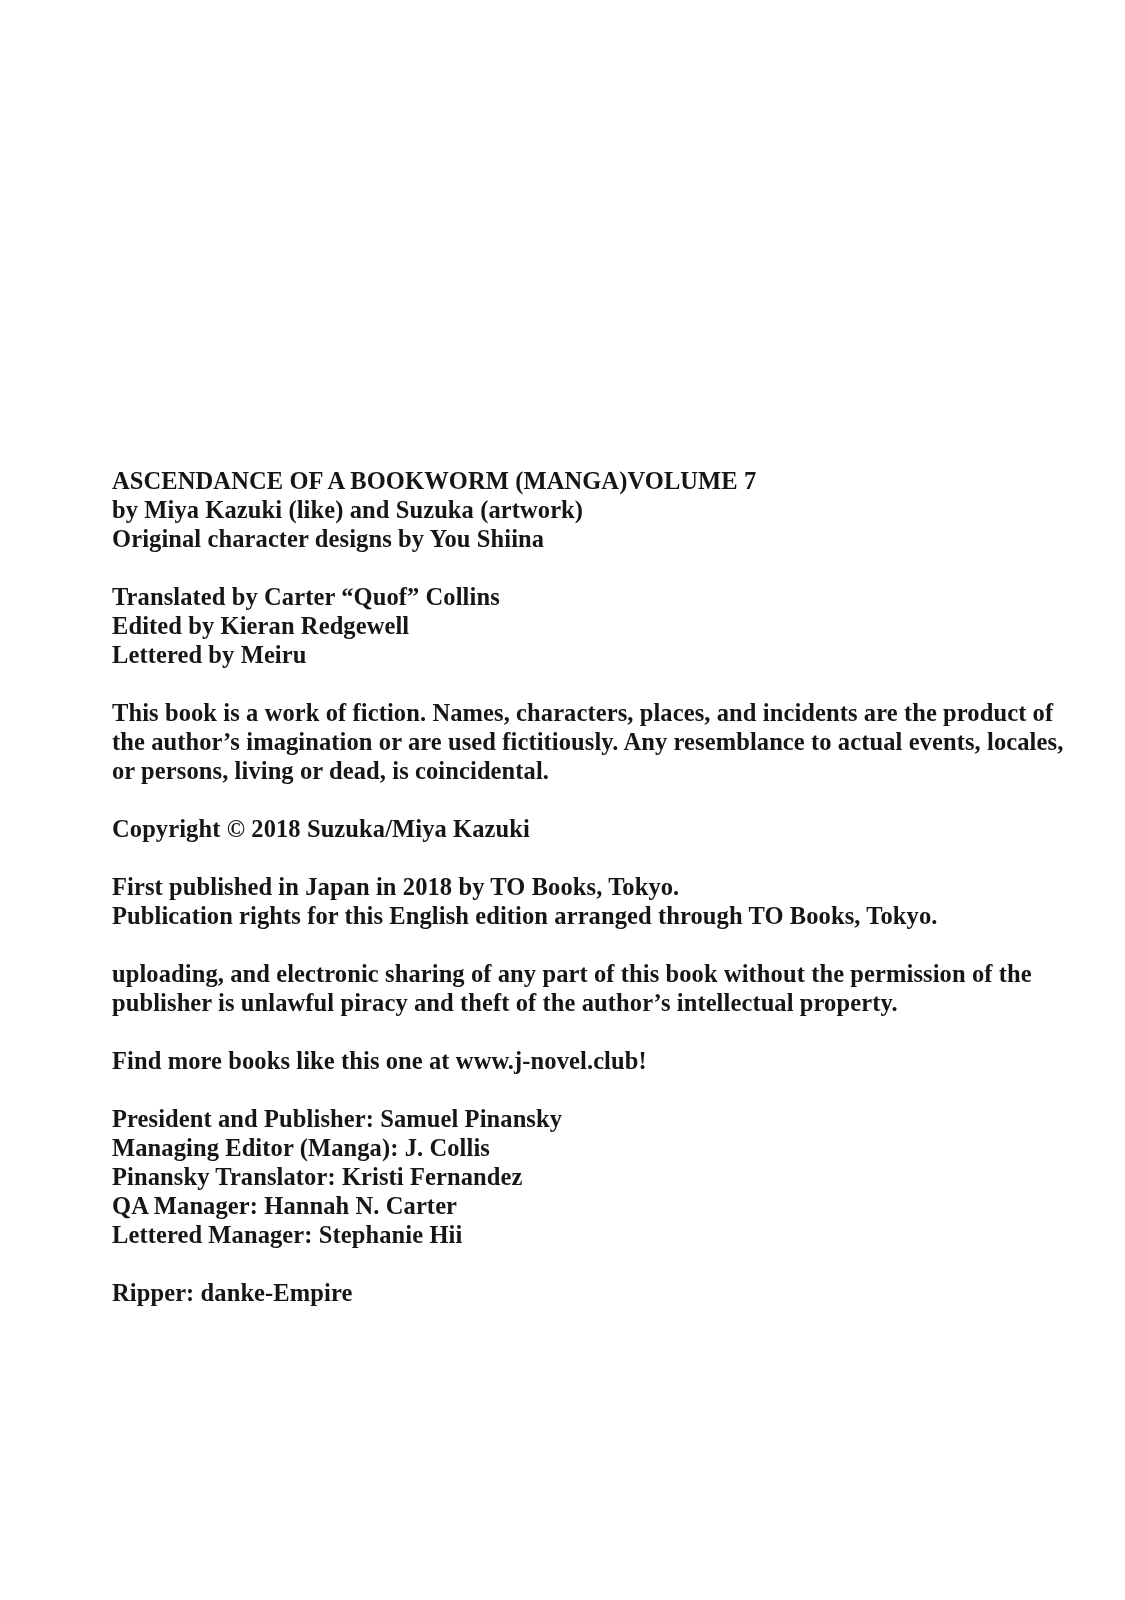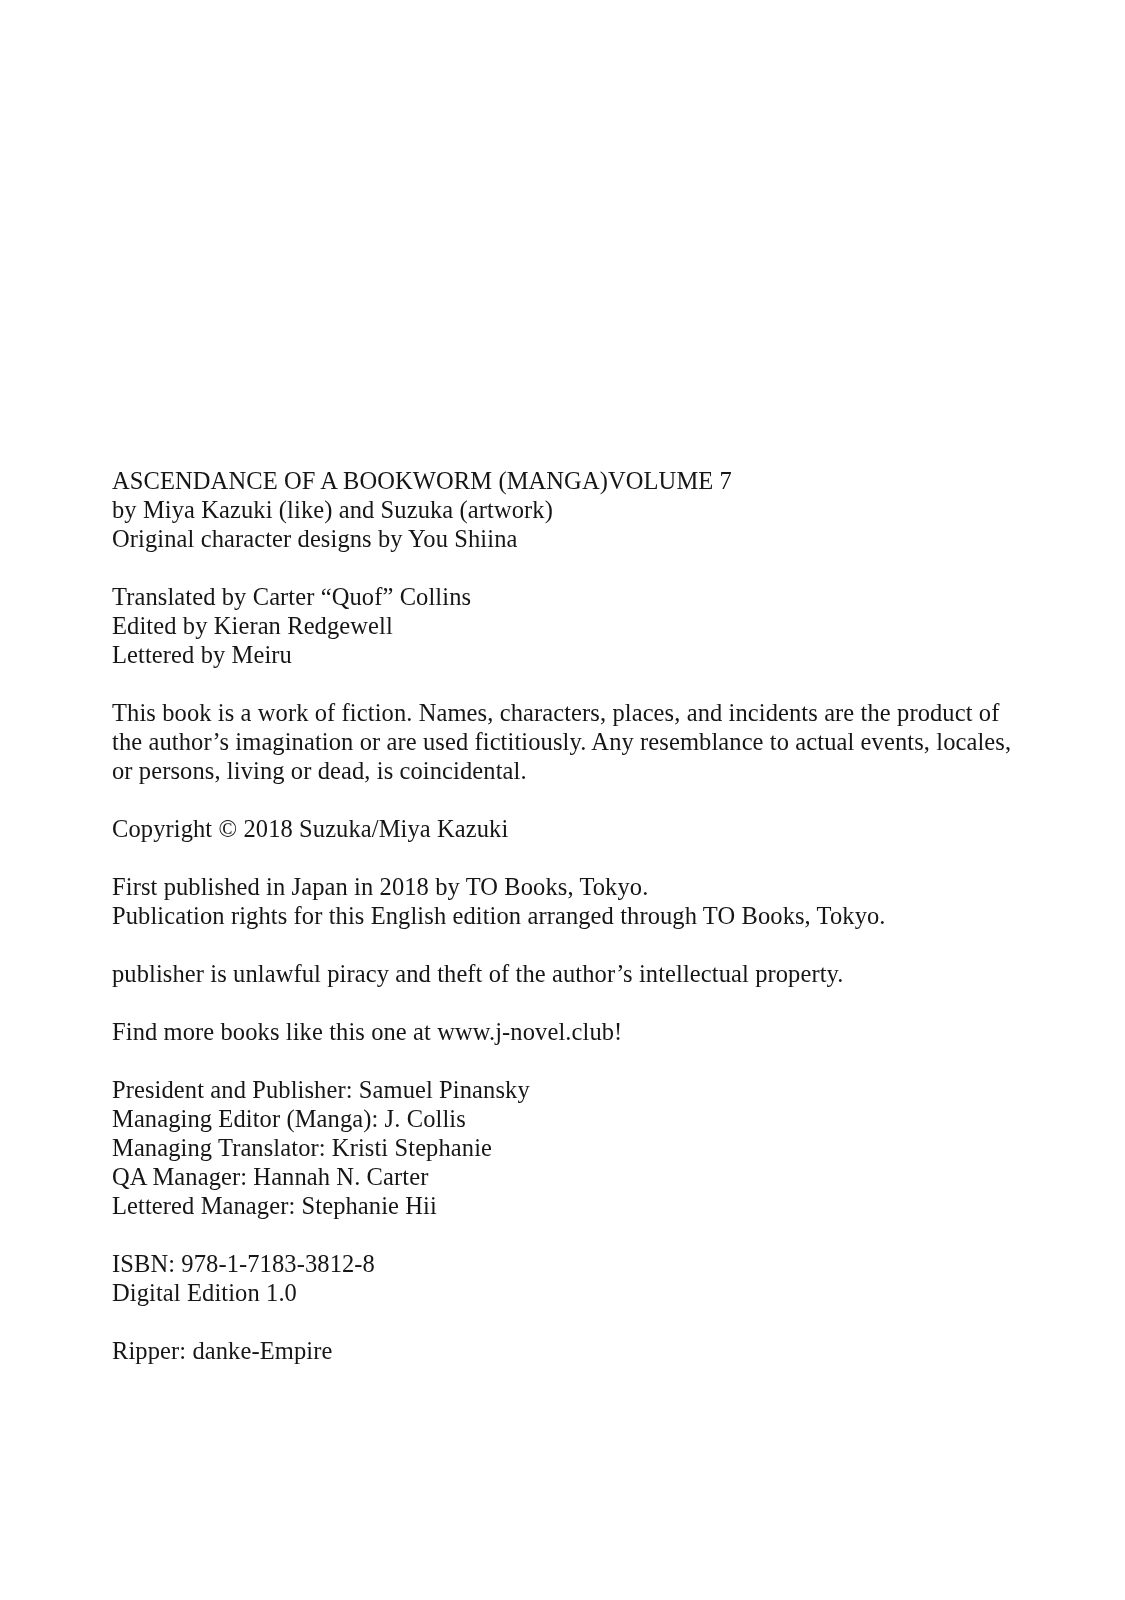--- a/index.html
+++ b/index.html
@@ -28,20 +28,21 @@
     top: 466px;
     left: 112px;
     width: 905px;
     font-size: 24.5px;
     line-height: 29px;
     letter-spacing: 0.1px;
   }
   .para {
     margin: 0 0 29px 0;
     padding: 0;
+    font-weight: bold;
   }
   .para:last-child {
     margin-bottom: 16px;
   }
   .line {
     display: block;
     white-space: nowrap;
   }
 </style>
 </head>
@@ -71,38 +72,35 @@
     <p class="para">
       <span class="line">Copyright © 2018 Suzuka/Miya Kazuki</span>
     </p>
 
     <p class="para">
       <span class="line">First published in Japan in 2018 by TO Books, Tokyo.</span>
       <span class="line">Publication rights for this English edition arranged through TO Books, Tokyo.</span>
     </p>
 
     <p class="para">
+      <span class="line">uploading, and electronic sharing of any part of this book without the permission of the</span>
       <span class="line">publisher is unlawful piracy and theft of the author’s intellectual property.</span>
     </p>
 
     <p class="para">
       <span class="line">Find more books like this one at www.j-novel.club!</span>
     </p>
 
     <p class="para">
       <span class="line">President and Publisher: Samuel Pinansky</span>
       <span class="line">Managing Editor (Manga): J. Collis</span>
-      <span class="line">Managing Translator: Kristi Stephanie</span>
+      <span class="line">Pinansky Translator: Kristi Fernandez</span>
       <span class="line">QA Manager: Hannah N. Carter</span>
       <span class="line">Lettered Manager: Stephanie Hii</span>
     </p>
 
-    <p class="para">
-      <span class="line">ISBN: 978-1-7183-3812-8</span>
-      <span class="line">Digital Edition 1.0</span>
-    </p>
 
     <p class="para">
       <span class="line">Ripper: danke-Empire</span>
     </p>
 
   </div>
 </div>
 
 </body></html>

